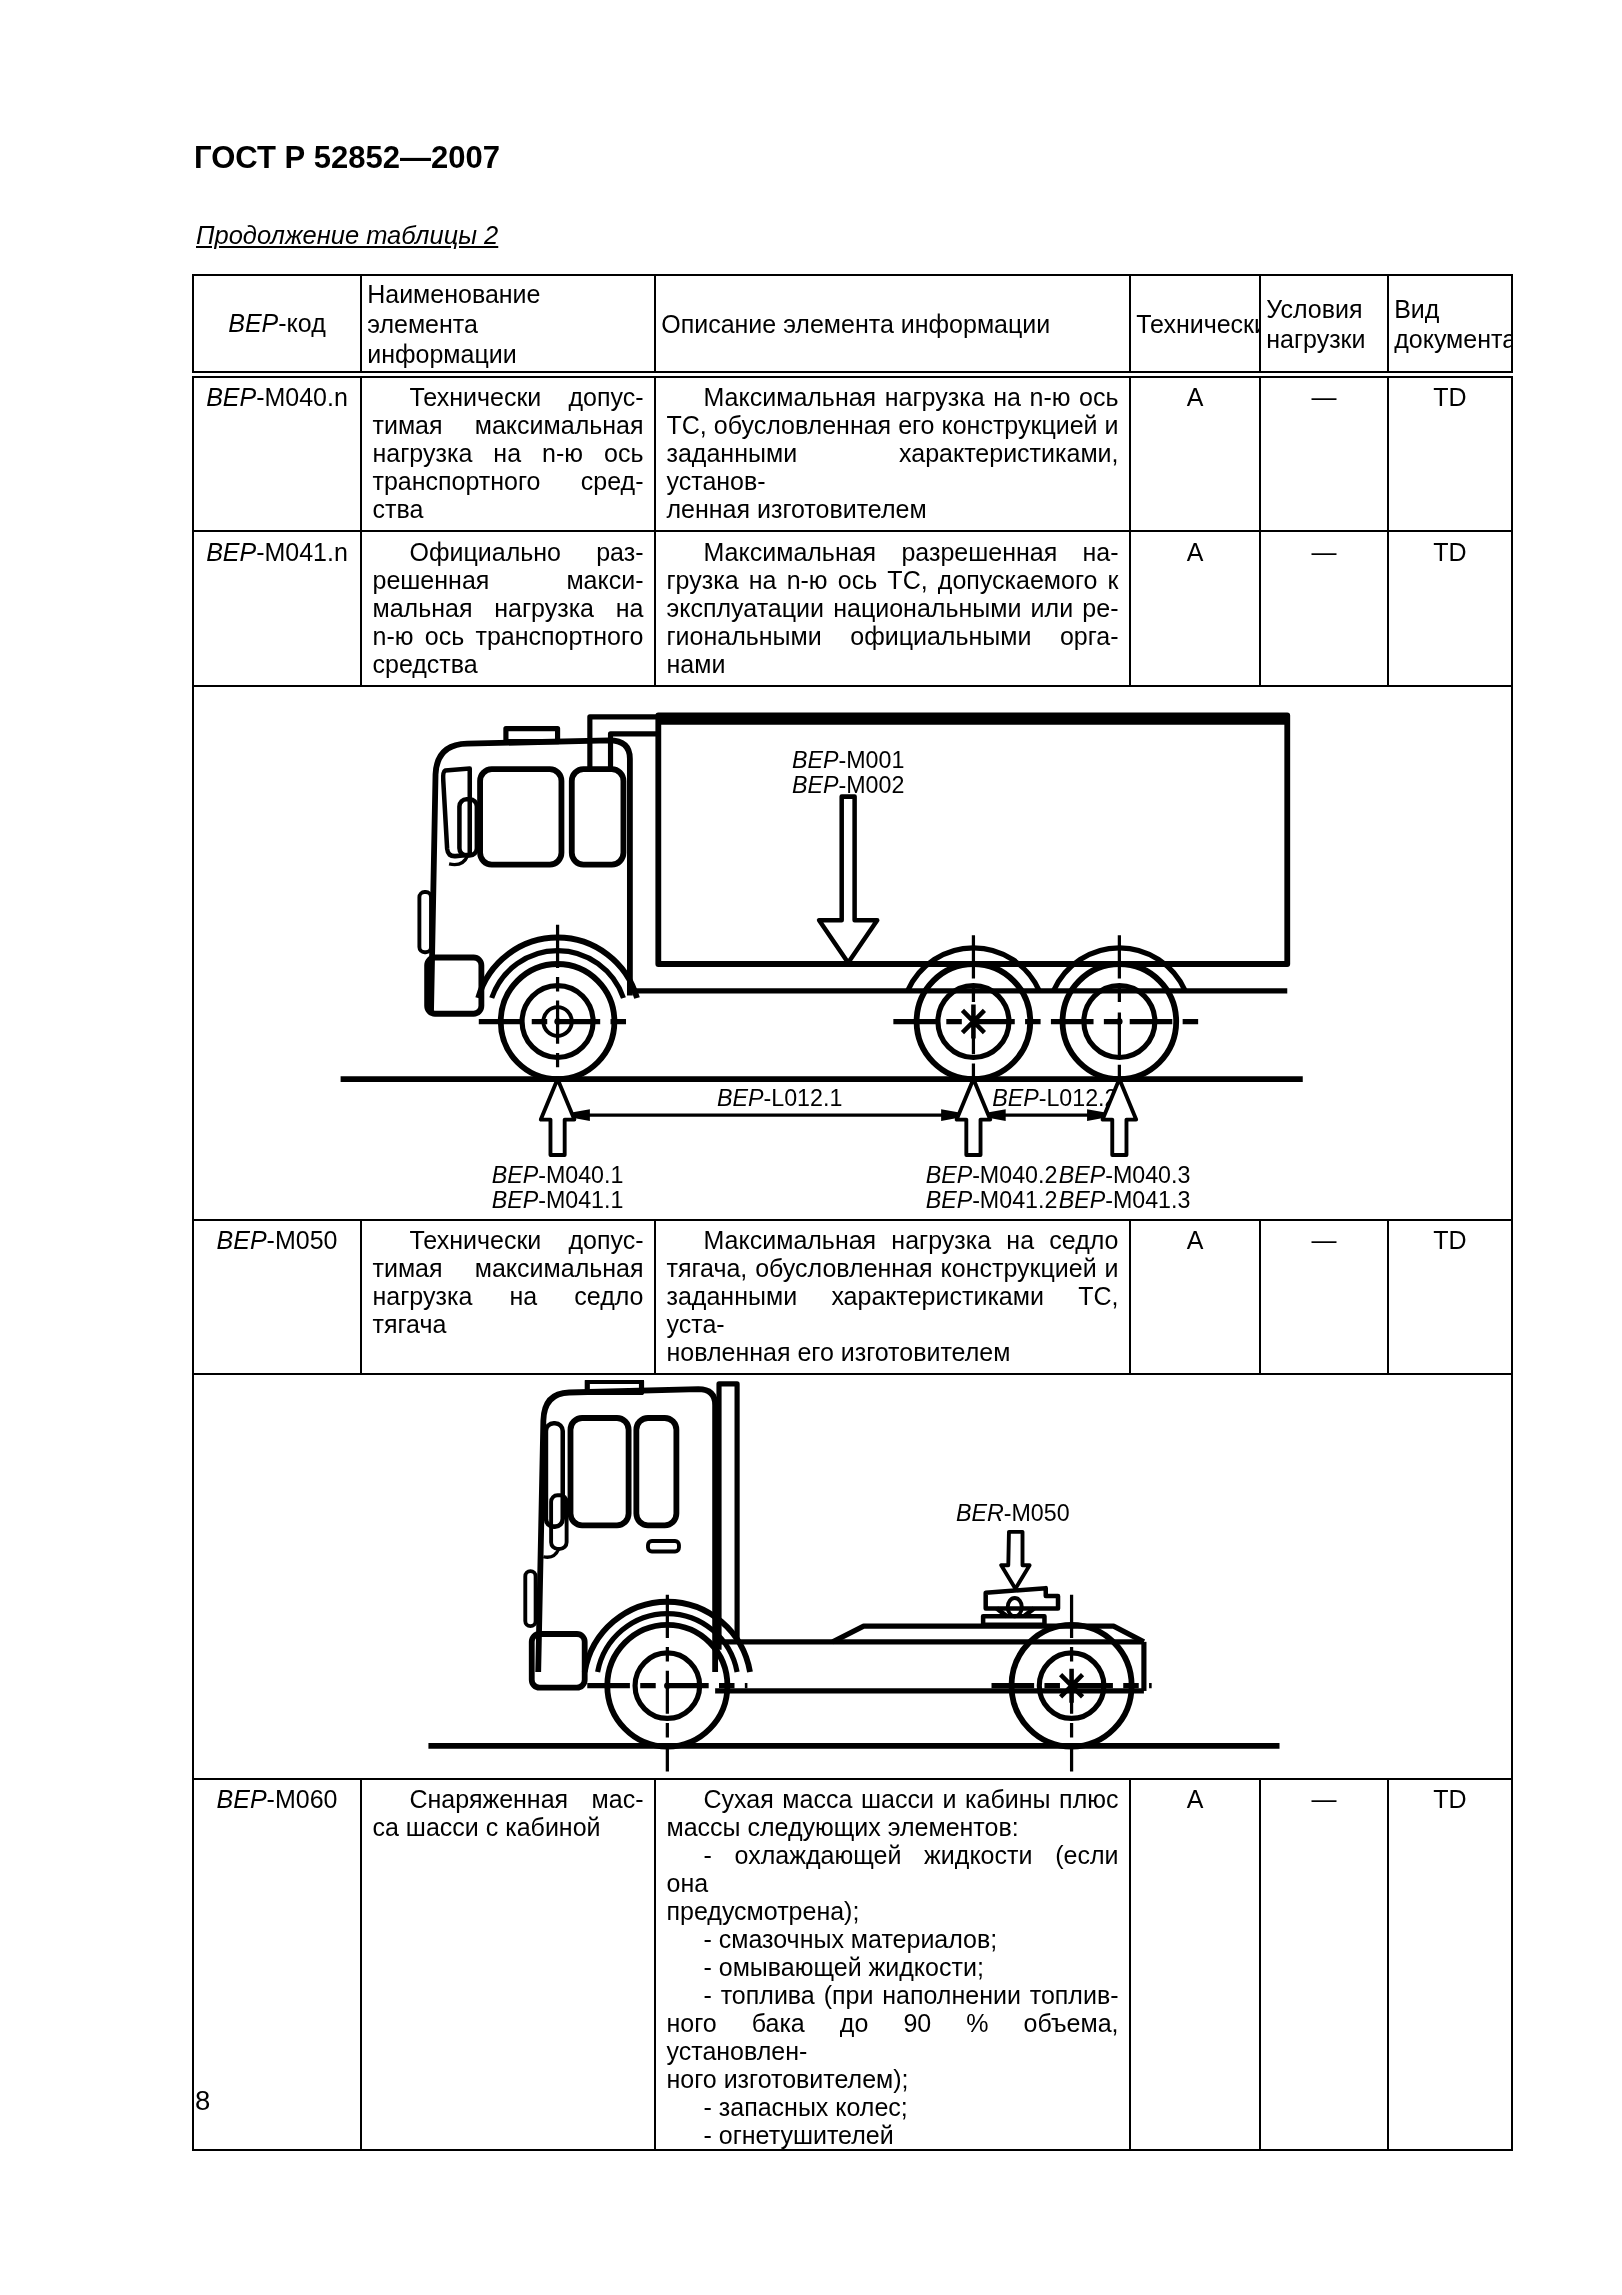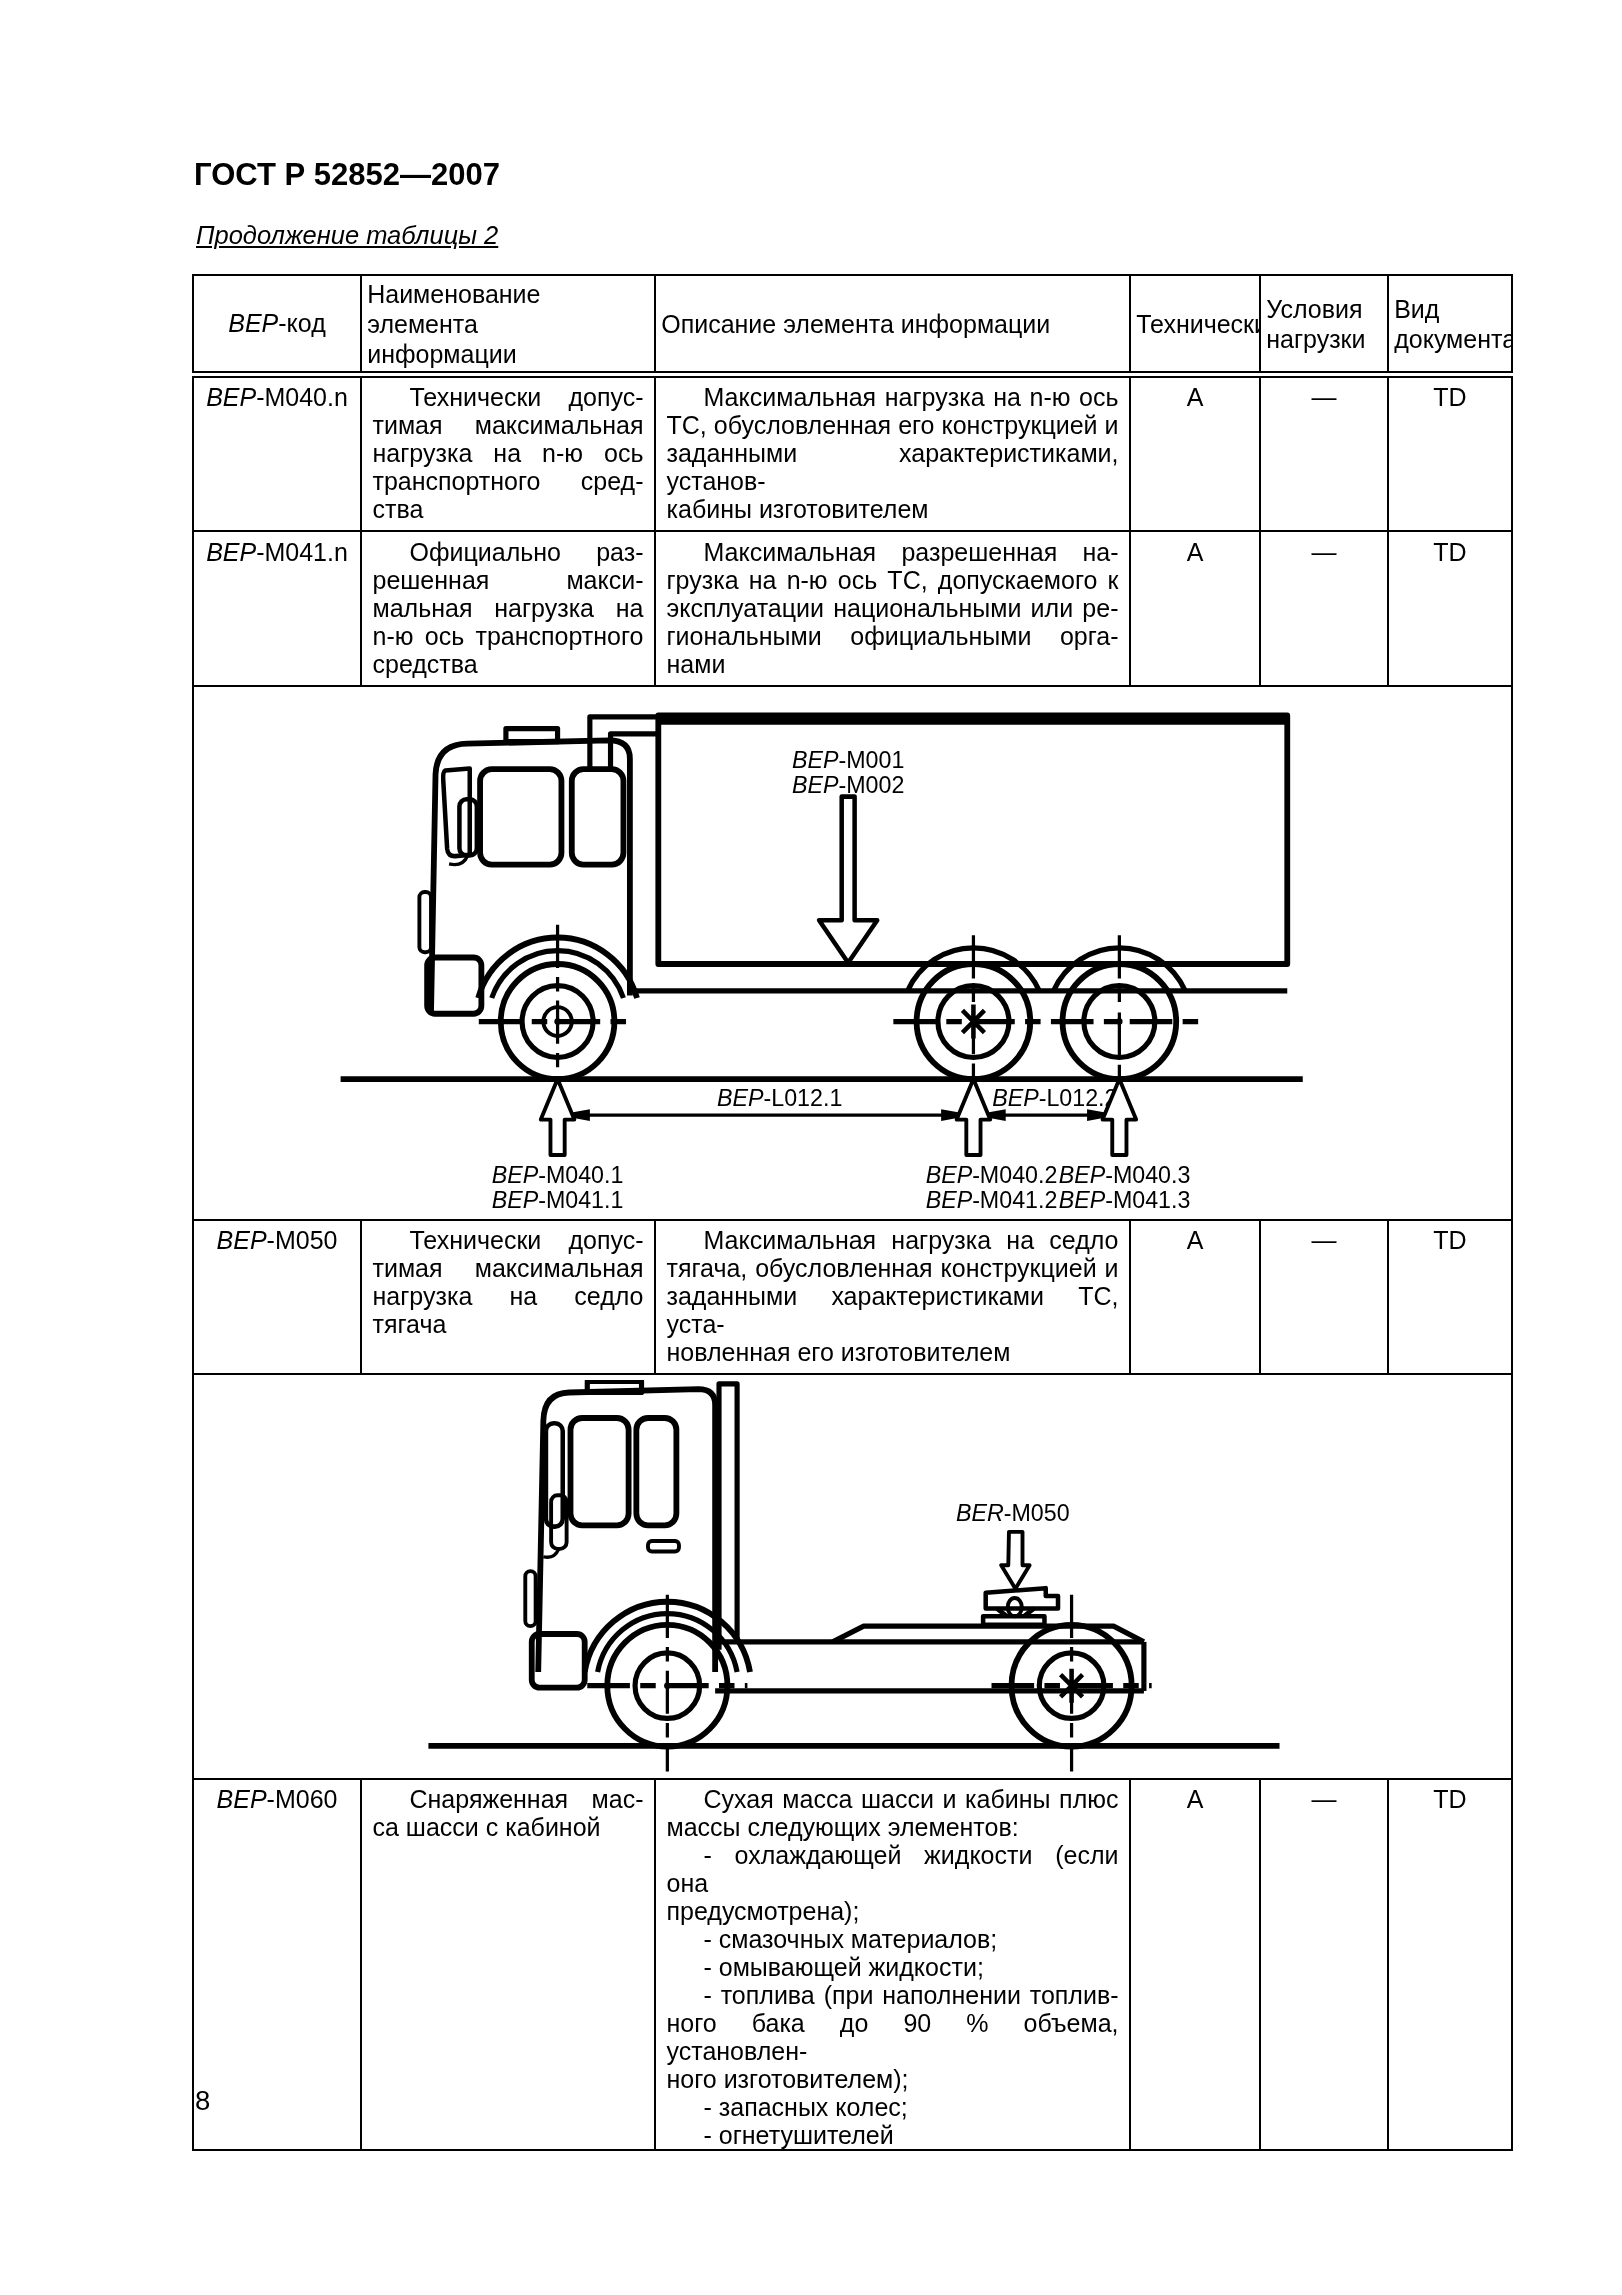--- a/index.html
+++ b/index.html
@@ -3,21 +3,21 @@
 <meta charset="utf-8">
 <style>
   html,body{margin:0;padding:0;}
   body{
     width:1623px;height:2295px;position:relative;
     background:#ffffff;color:#000;
     font-family:"Liberation Sans",sans-serif;
     overflow:hidden;
   }
   .doc-title{
-    position:absolute;left:194px;top:157px;
+    position:absolute;left:194px;top:140px;
     font-size:31px;font-weight:bold;letter-spacing:0;
   }
   .table-caption{
     position:absolute;left:196px;top:221px;
     font-size:25.5px;font-style:italic;text-decoration:underline;
   }
   .page-number{
     position:absolute;left:195px;top:2085px;font-size:27.5px;
   }
   table.gost{
@@ -100,21 +100,21 @@
           <div class="tl ind jst">Технически допус-</div>
           <div class="tl jst">тимая максимальная</div>
           <div class="tl jst">нагрузка на n-ю ось</div>
           <div class="tl jst">транспортного сред-</div>
           <div class="tl">ства</div>
         </td>
     <td>
           <div class="tl ind jst">Максимальная нагрузка на n-ю ось</div>
           <div class="tl jst">ТС, обусловленная его конструкцией и</div>
           <div class="tl jst">заданными характеристиками, установ-</div>
-          <div class="tl">кабины изготовителем</div>
+          <div class="tl">ленная изготовителем</div>
         </td>
     <td class="center-cell">A</td>
     <td class="center-cell">—</td>
     <td class="center-cell">TD</td>
   </tr>
 
   <tr class="r-text">
     <td class="code-cell"><span class="it">BEP</span><span>-M041.n</span></td>
     <td>
           <div class="tl ind jst">Официально раз-</div>

